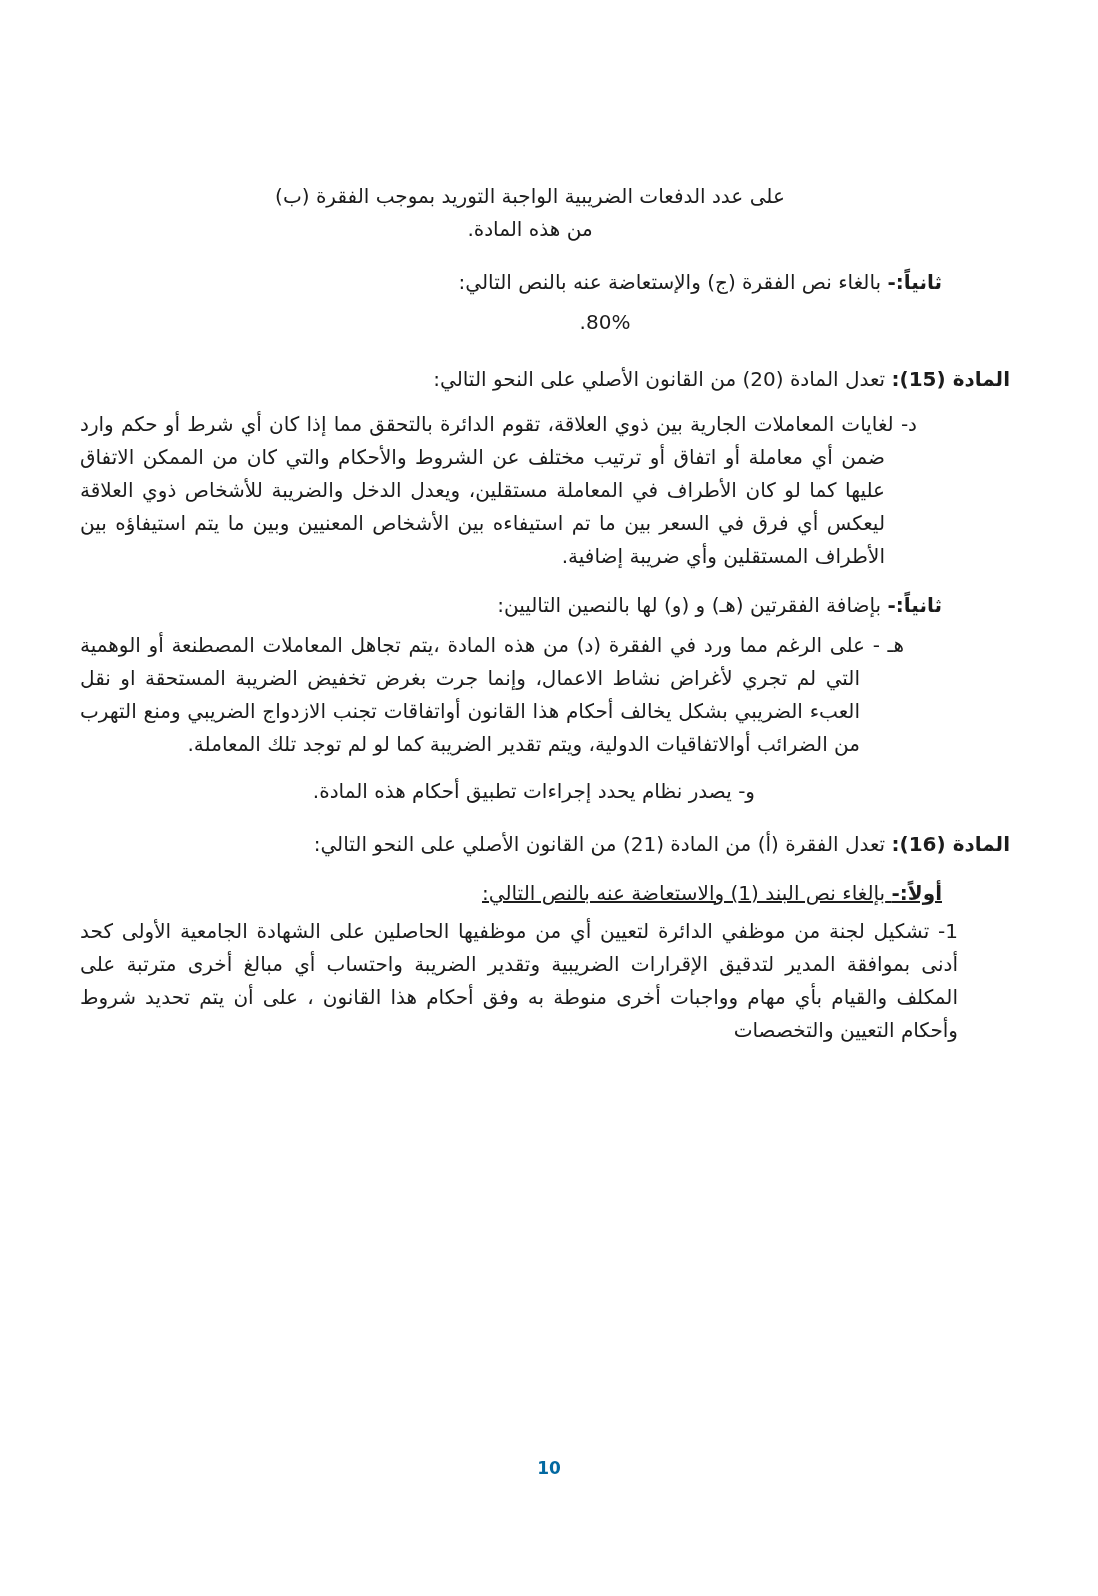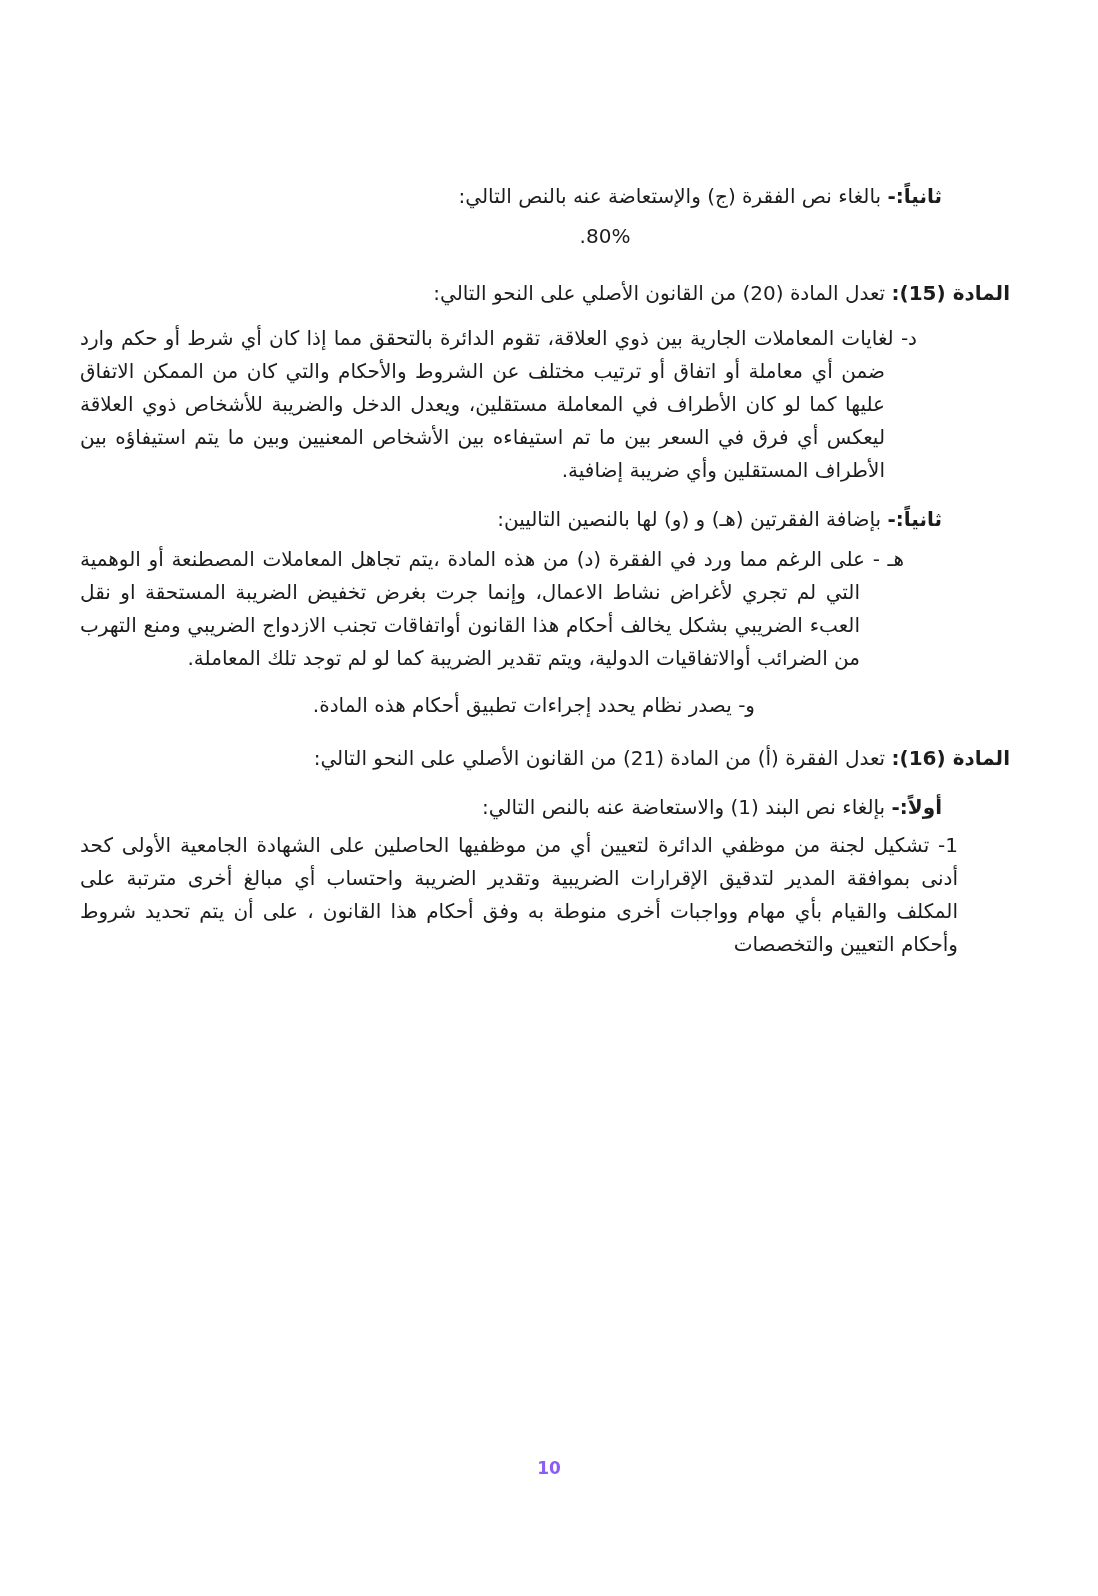--- a/index.html
+++ b/index.html
@@ -68,41 +68,45 @@
   .para-e {
     padding-right: 150px;
     text-indent: -44px;
     margin-bottom: 14px;
   }
   .para-w {
     padding-right: 255px;
     margin-bottom: 20px;
   }
   .article-16 { margin-bottom: 16px; }
-  .clause-b1 { margin-bottom: 5px; }
+  .clause-b1 { margin-bottom: 5px; text-decoration: underline; }
   .para-1 {
     padding-right: 52px;
   }
   .page-number {
     position: absolute;
     top: 1452px;
     left: 0;
     right: 0;
     text-align: center;
     font-size: 17px;
     font-weight: bold;
-    color: #8b5cf6;
+    color: #0369a1;
   }
 </style>
 </head>
 <body>
 
 <div class="page">
   <div class="content">
 
+    <p class="cont">
+      <span class="cont-line">على عدد الدفعات الضريبية الواجبة التوريد بموجب الفقرة (ب)</span>
+      <span class="cont-line">من هذه المادة.</span>
+    </p>
 
     <p class="hang">
       <span class="lbl">ثانياً:-</span>
       <span>بالغاء نص الفقرة (ج) والإستعاضة عنه بالنص التالي:</span>
     </p>
 
 
     <p class="percent-line">80%.</p>
 
     <p class="article article-15">

